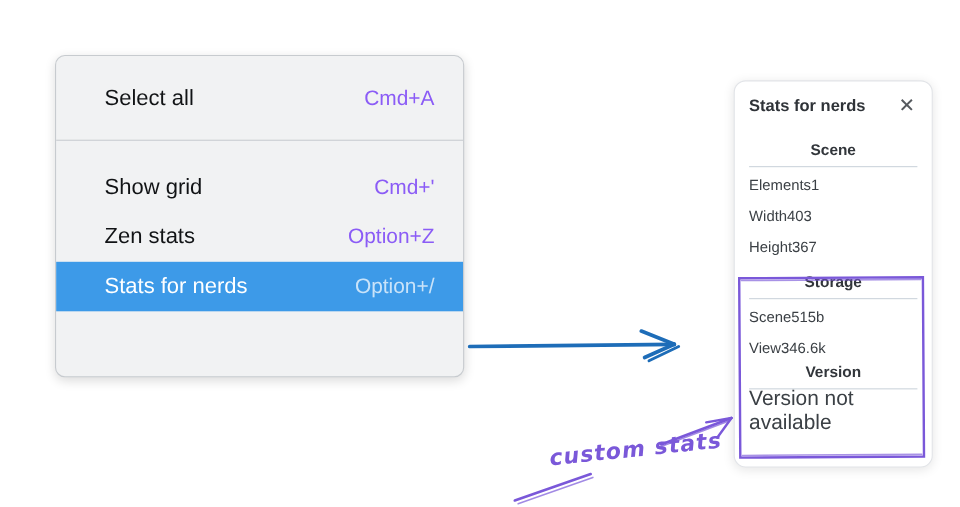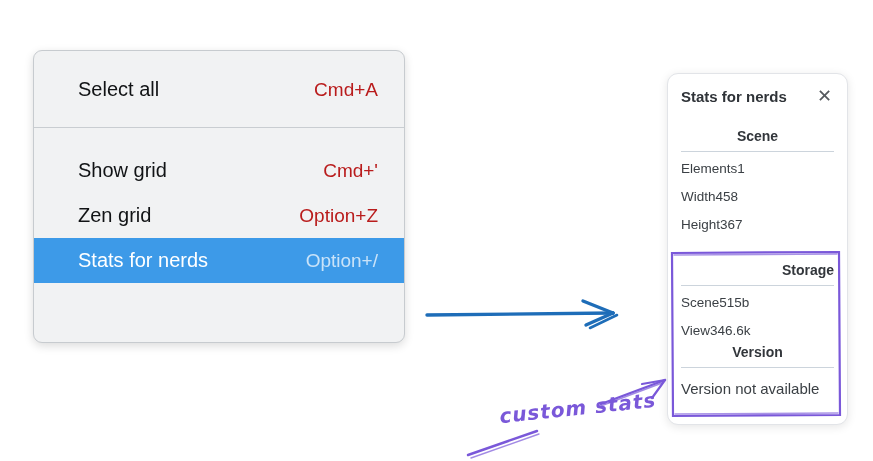--- a/index.html
+++ b/index.html
@@ -1,58 +1,58 @@
 <!DOCTYPE html>
 <html><head>
 <meta charset="utf-8">
 <style>
   * { margin: 0; padding: 0; box-sizing: border-box; }
   html, body { width: 873px; height: 461px; background: #ffffff; overflow: hidden; }
   body { font-family: "Liberation Sans", sans-serif; position: relative; }
 
   
   .context-menu {
-    position: absolute; left: 33px; top: 50px; width: 372px; height: 293px;
+    position: absolute; left: 50px; top: 50px; width: 372px; height: 293px;
     background: #f1f2f3; border: 1px solid #c7cbcf; border-radius: 9px;
     box-shadow: 0 3px 10px rgba(0,0,0,0.14);
     overflow: hidden;
   }
   .menu-group.g1 { padding: 16px 0 15px 0; }
   .menu-group.g2 { padding: 20px 0 16px 0; }
   .menu-item {
     height: 45px; display: flex; align-items: center; justify-content: space-between;
     padding: 0 26px 0 44px; font-size: 20px; color: #111315; cursor: default;
   }
-  .menu-item .mi-shortcut { font-size: 19px; color: #b91c1c; }
+  .menu-item .mi-shortcut { font-size: 19px; color: #8b5cf6; }
   .menu-item.highlighted { background: #3d9ae8; color: #ffffff; }
   .menu-item.highlighted .mi-shortcut { color: rgba(255,255,255,0.72); }
   .menu-divider { height: 1px; background: #c9cdd1; }
 
   
   .blue-arrow { position: absolute; left: 420px; top: 293px; width: 210px; height: 45px; }
 
   
   .stats-panel {
     position: absolute; left: 667px; top: 73px; width: 181px; height: 352px;
     background: #ffffff; border: 1px solid #e2e4e8; border-radius: 11px;
     box-shadow: 0 2px 10px rgba(0,0,0,0.10);
     padding: 13px 13px 10px 13px;
     color: #3b4045; font-size: 13.5px;
   }
   .panel-header { display: flex; align-items: center; justify-content: space-between; }
   .panel-title { font-weight: bold; font-size: 15px; color: #2f3338; }
   .close-btn { font-size: 18px; color: #55595e; cursor: pointer; line-height: 1; padding: 0 2px; font-weight: normal; }
   .section-heading { text-align: center; font-weight: bold; font-size: 14px; color: #32363b; }
   .sh-scene   { margin-top: 23px; }
-  .sh-storage { margin-top: 24px; text-align: right; }
+  .sh-storage { margin-top: 10px; }
   .sh-version { margin-top: 0; }
   .section-divider { height: 1px; background: #ccd4dc; margin-top: 7px; }
   .stat-row { display: flex; justify-content: flex-start; align-items: center; height: 28px; }
   .stat-rows { margin-top: 2px; }
-  .stat-note { margin-top: 8px; height: 24px; display: flex; align-items: center; font-size: 15px; }
+  .stat-note { margin-top: 8px; height: 24px; display: flex; align-items: center; font-size: 19px; }
 
   
   .purple-box { position: absolute; left: 662px; top: 242px; width: 190px; height: 185px; pointer-events: none; }
 
   
   .purple-arrow { position: absolute; left: 440px; top: 370px; width: 245px; height: 91px; pointer-events: none; }
   .custom-stats-label {
     position: absolute; left: 499px; top: 396px;
     font-family: "DejaVu Sans", sans-serif; font-style: italic; font-weight: bold;
     font-size: 20px; letter-spacing: 1px; color: #7a58d9;
@@ -69,21 +69,21 @@
       <span class="mi-shortcut">Cmd+A</span>
     </div>
   </div>
   <div class="menu-divider"></div>
   <div class="menu-group g2">
     <div class="menu-item">
       <span class="mi-label">Show grid</span>
       <span class="mi-shortcut">Cmd+'</span>
     </div>
     <div class="menu-item">
-      <span class="mi-label">Zen grid</span>
+      <span class="mi-label">Zen stats</span>
       <span class="mi-shortcut">Option+Z</span>
     </div>
     <div class="menu-item highlighted">
       <span class="mi-label">Stats for nerds</span>
       <span class="mi-shortcut">Option+/</span>
     </div>
   </div>
 </div>
 
 <svg class="blue-arrow" viewBox="0 0 210 45">
@@ -104,21 +104,21 @@
   <div class="section">
     <div class="section-heading sh-scene">Scene</div>
     <div class="section-divider"></div>
     <div class="stat-rows">
       <div class="stat-row">
         <span>Elements</span>
         <span>1</span>
       </div>
       <div class="stat-row">
         <span>Width</span>
-        <span>458</span>
+        <span>403</span>
       </div>
       <div class="stat-row">
         <span>Height</span>
         <span>367</span>
       </div>
     </div>
   </div>
 
   <div class="section">
     <div class="section-heading sh-storage">Storage</div>

